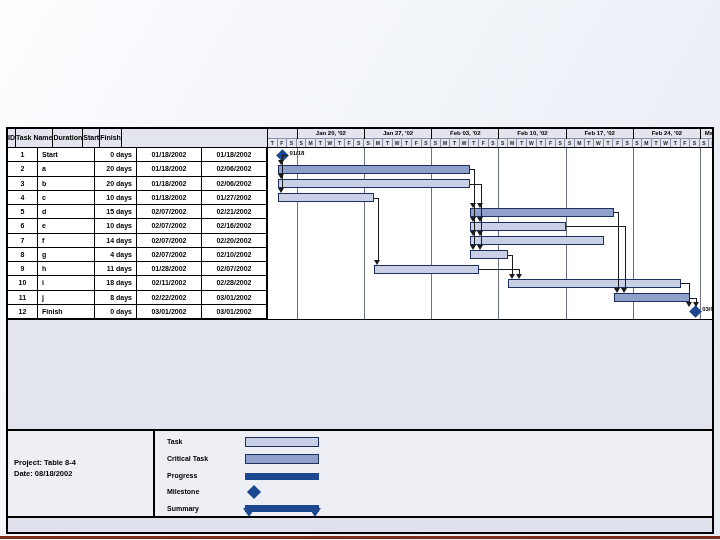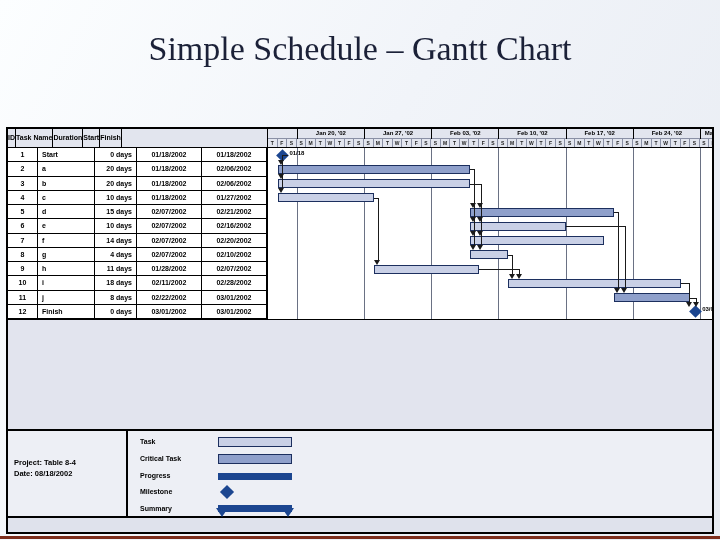--- a/index.html
+++ b/index.html
@@ -41,42 +41,41 @@
   .ms-label{position:absolute;font-size:6px;font-weight:700;color:#000;white-space:nowrap;}
   .lk{position:absolute;background:#1a1a1a;}
   .arr{position:absolute;width:0;height:0;border-left:3.5px solid transparent;
        border-right:3.5px solid transparent;border-top:5px solid #1a1a1a;}
   
   .lower{position:absolute;left:0;top:190px;width:704px;height:110px;background:#e2e4ee;
          border-top:1px solid #000;box-sizing:border-box;}
   
   .legend-row{position:absolute;left:0;top:300px;width:704px;height:89px;display:flex;
               border-top:2px solid #000;border-bottom:2px solid #000;box-sizing:border-box;background:#edeff5;}
-  .proj{width:120px;box-sizing:border-box;border-right:2px solid #000;
+  .proj{width:147px;box-sizing:border-box;border-right:2px solid #000;
         padding:26px 0 0 6px;font-size:7.5px;font-weight:700;color:#000;line-height:11px;}
   .legend{flex:1;position:relative;}
   .lg-row{position:absolute;left:0;width:100%;height:14px;}
   .lg-label{position:absolute;left:12px;top:2px;font-size:7px;font-weight:700;color:#000;}
   .lg-swatch{position:absolute;left:90px;width:74px;top:1px;box-sizing:border-box;}
   .sw-task{height:10px;background:#c9d0e6;border:1px solid #1c2f5e;}
   .sw-critical{height:10px;background:#8fa0cb;border:1px solid #1c2f5e;}
   .sw-progress{height:7px;background:#1c4690;top:3px;}
   .sw-milestone{width:10px;height:10px;background:#1c4690;transform:rotate(45deg);left:94px;}
   .sw-summary{height:7px;background:#1c4690;top:2px;}
   .sw-summary::before,.sw-summary::after{content:"";position:absolute;top:3px;width:0;height:0;
        border-left:6px solid transparent;border-right:6px solid transparent;border-top:9px solid #1c4690;}
   .sw-summary::before{left:-2px;} .sw-summary::after{right:-2px;}
   .bottom-strip{position:absolute;left:0;top:389px;width:704px;height:14px;background:#dfe2ec;}
   .maroon{position:absolute;left:0;top:536px;width:720px;height:3px;background:#7c2d1c;}
 </style>
 </head>
 <body>
 
 <div class="slide">
-  <div class="title">Simple Schedule – Gantt Chart</div>
 
   <div class="frame">
 
     <div class="tbl">
       <div class="tbl-head">
           <div class="th">ID</div>
           <div class="th">Task Name</div>
           <div class="th">Duration</div>
           <div class="th">Start</div>
           <div class="th">Finish</div>

